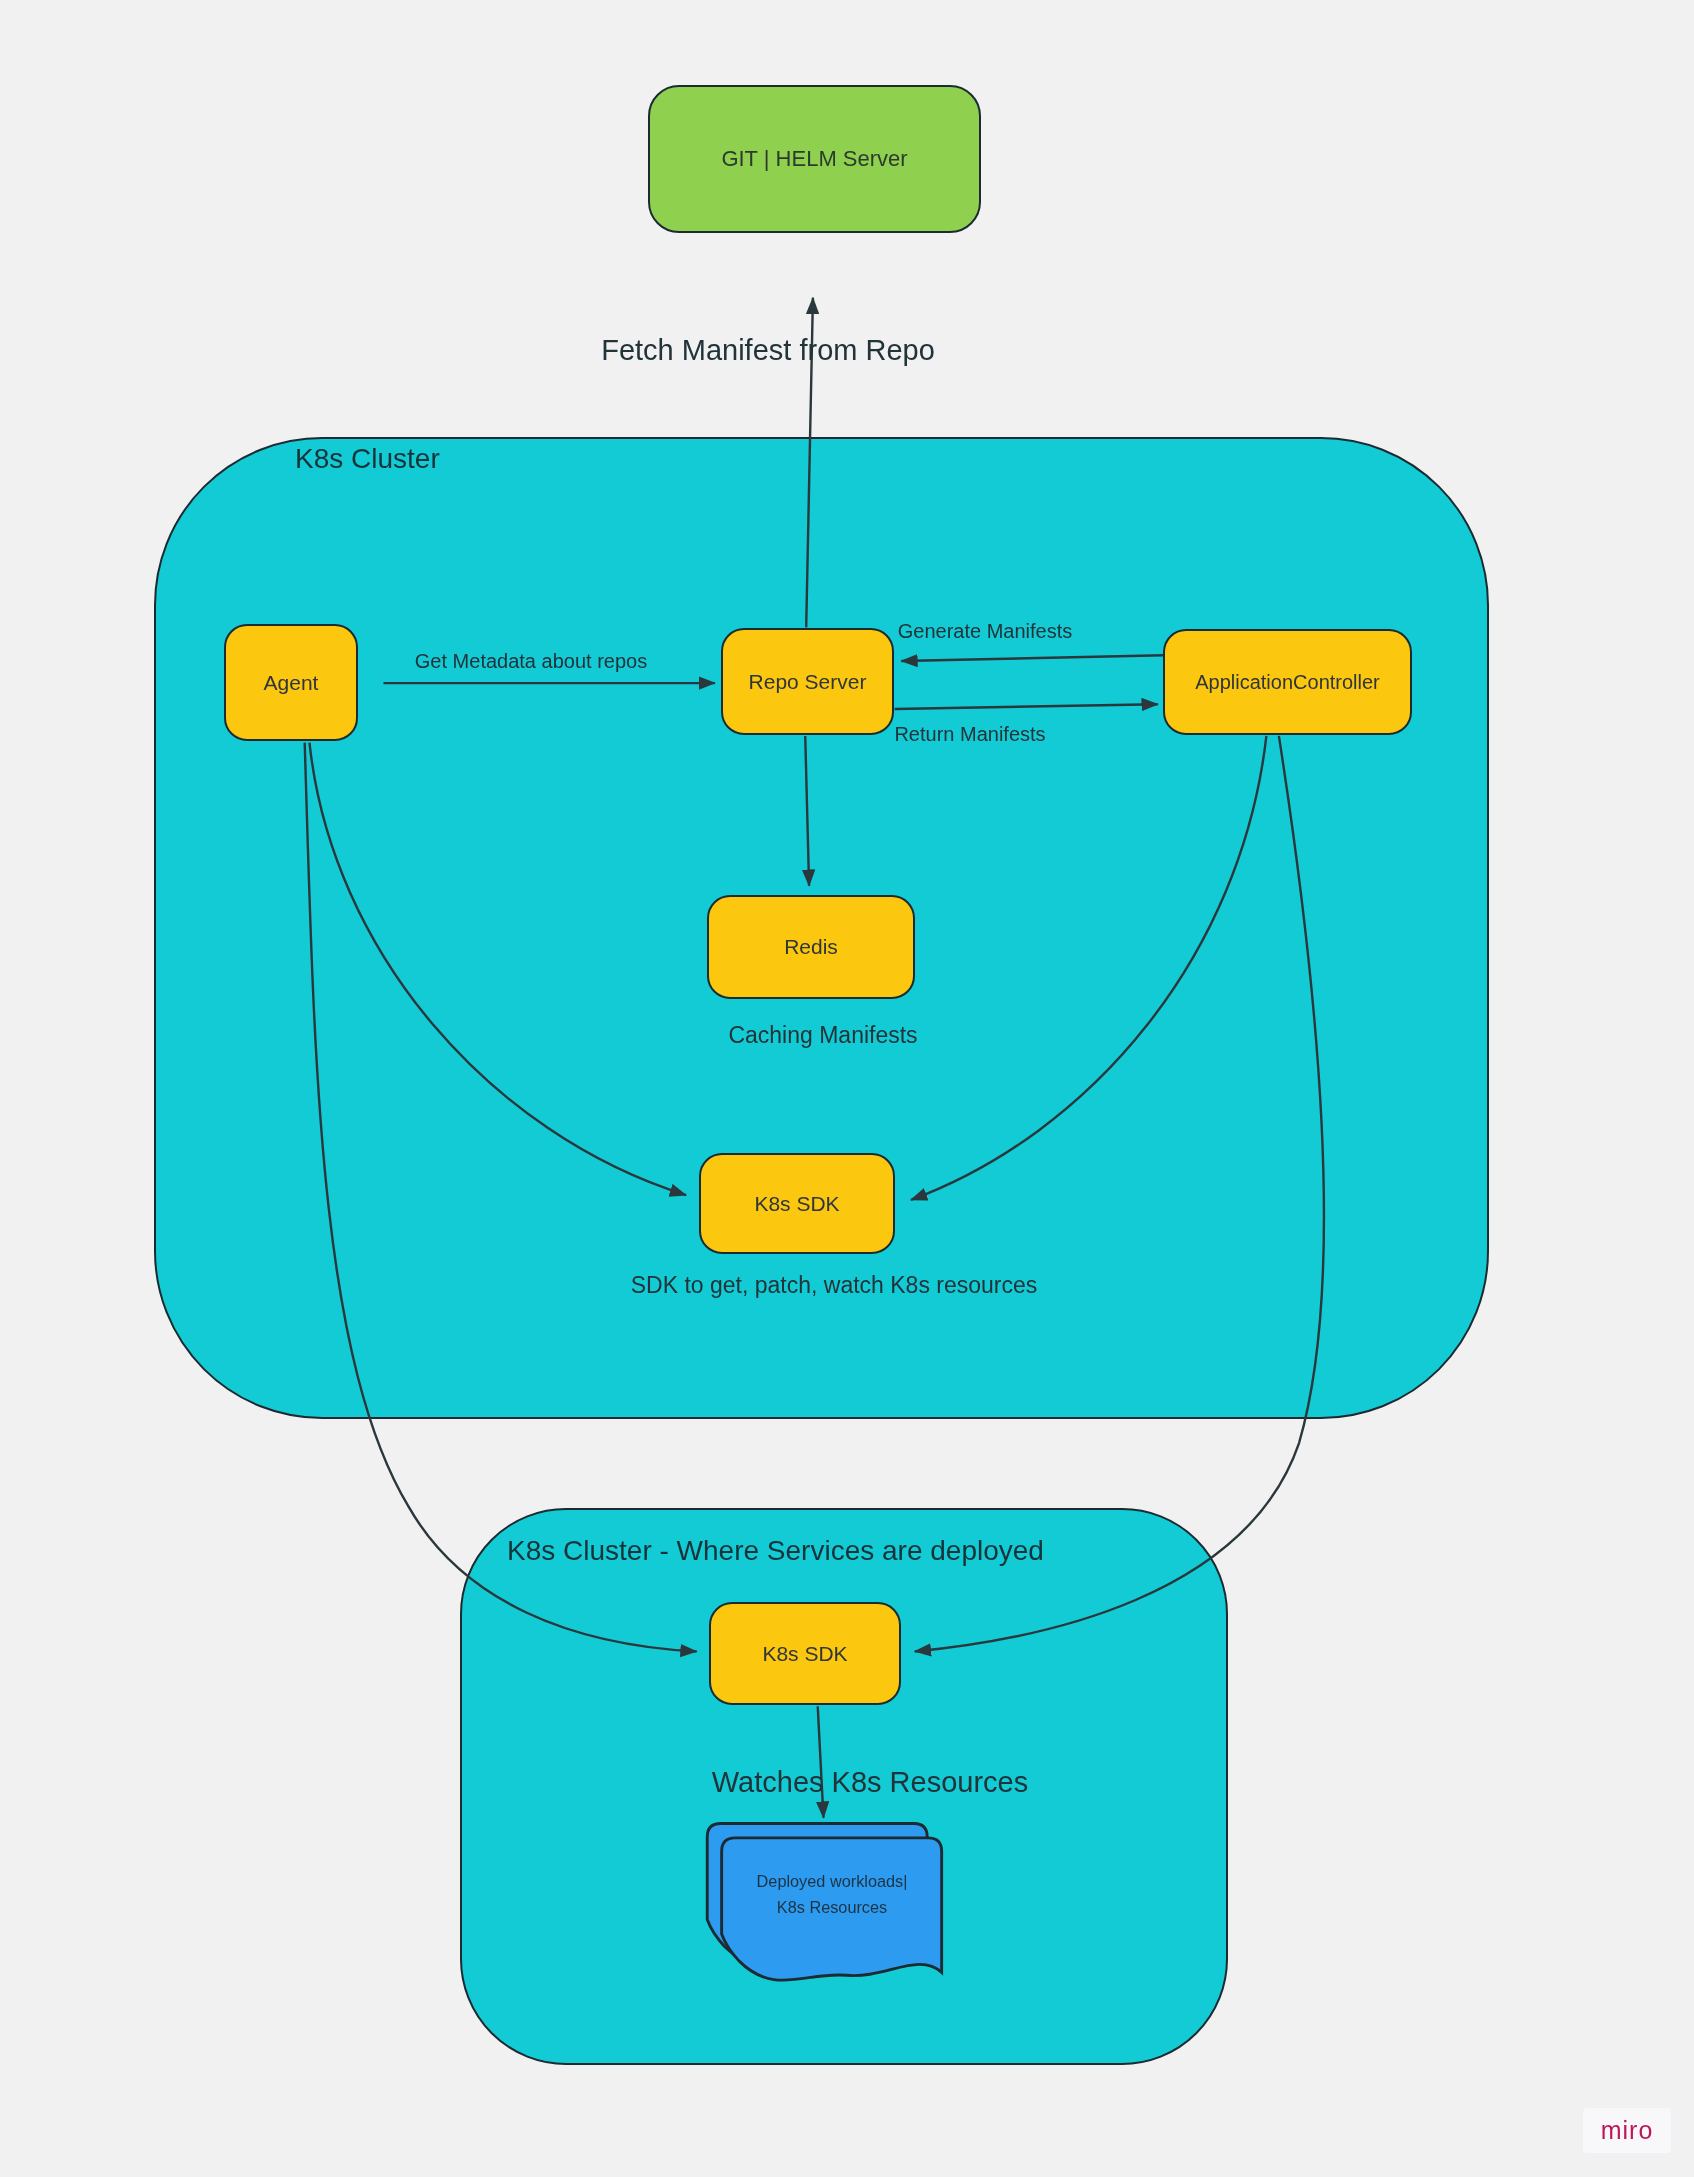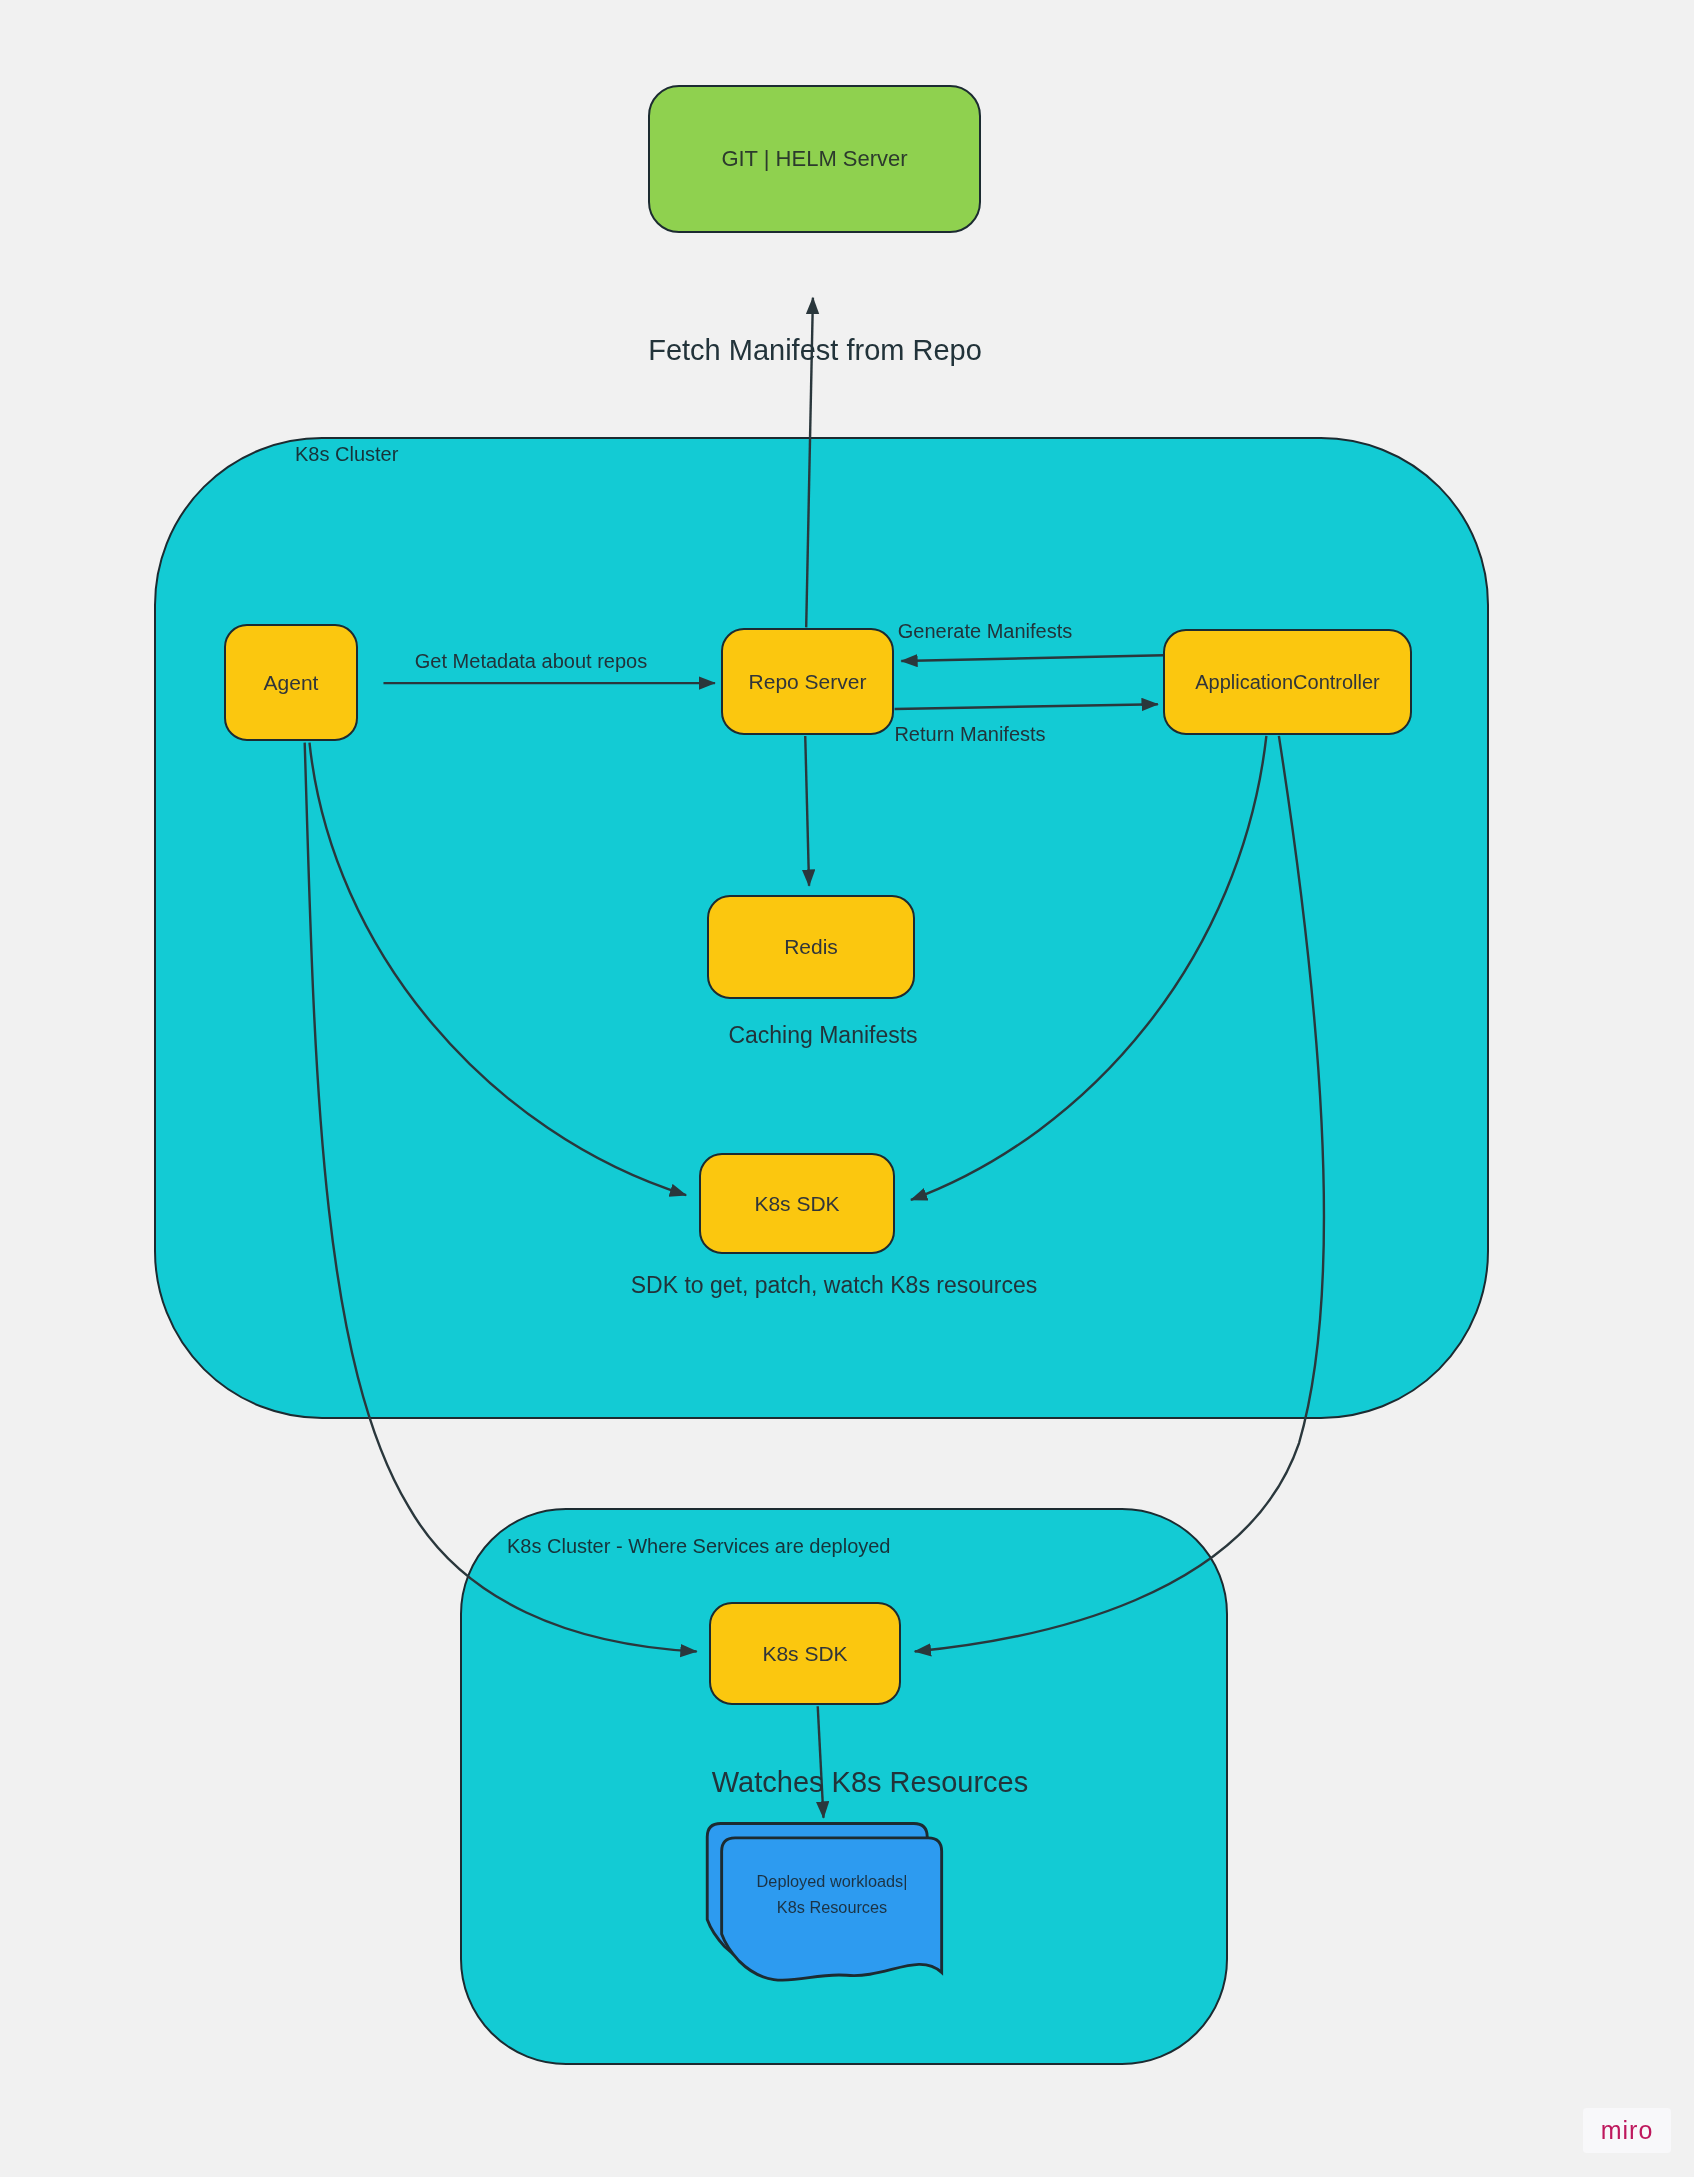--- a/index.html
+++ b/index.html
@@ -18,21 +18,21 @@
   .cluster{
     position:absolute;
     background:#13cbd4;
     border:2.9px solid #1c2b31;
     box-sizing:border-box;
   }
   .cluster1{left:154px;top:437px;width:1335px;height:982px;border-radius:168px;}
   .cluster2{left:460px;top:1508px;width:768px;height:557px;border-radius:106px;}
   .cluster-title{
     position:absolute;
-    font-size:20px;
+    font-size:28px;
     color:#17333a;
     white-space:nowrap;
     z-index:4;
   }
   .cluster1-title{left:295px;top:443px;}
   .cluster2-title{left:507px;top:1535px;}
 
   
   svg.wires{
     position:absolute;left:0;top:0;width:1695px;height:2178px;
@@ -71,21 +71,21 @@
   .note{
     position:absolute;
     transform:translate(-50%,-50%);
     white-space:nowrap;
     z-index:4;
     color:#22333a;
   }
   .note.big{font-size:29px;}
   .note.mid{font-size:23px;}
   .note.small{font-size:20px;}
-  .t-fetch{left:815px;top:350px;}
+  .t-fetch{left:768px;top:350px;}
   .t-getmeta{left:531px;top:661px;}
   .t-generate{left:985px;top:631px;}
   .t-return{left:970px;top:734px;}
   .t-caching{left:823px;top:1035px;}
   .t-sdkdesc{left:834px;top:1285px;}
   .t-watches{left:845px;top:1782px;margin-left:25px;}
 
   .doc-text{
     position:absolute;
     left:832px;top:1894px;

